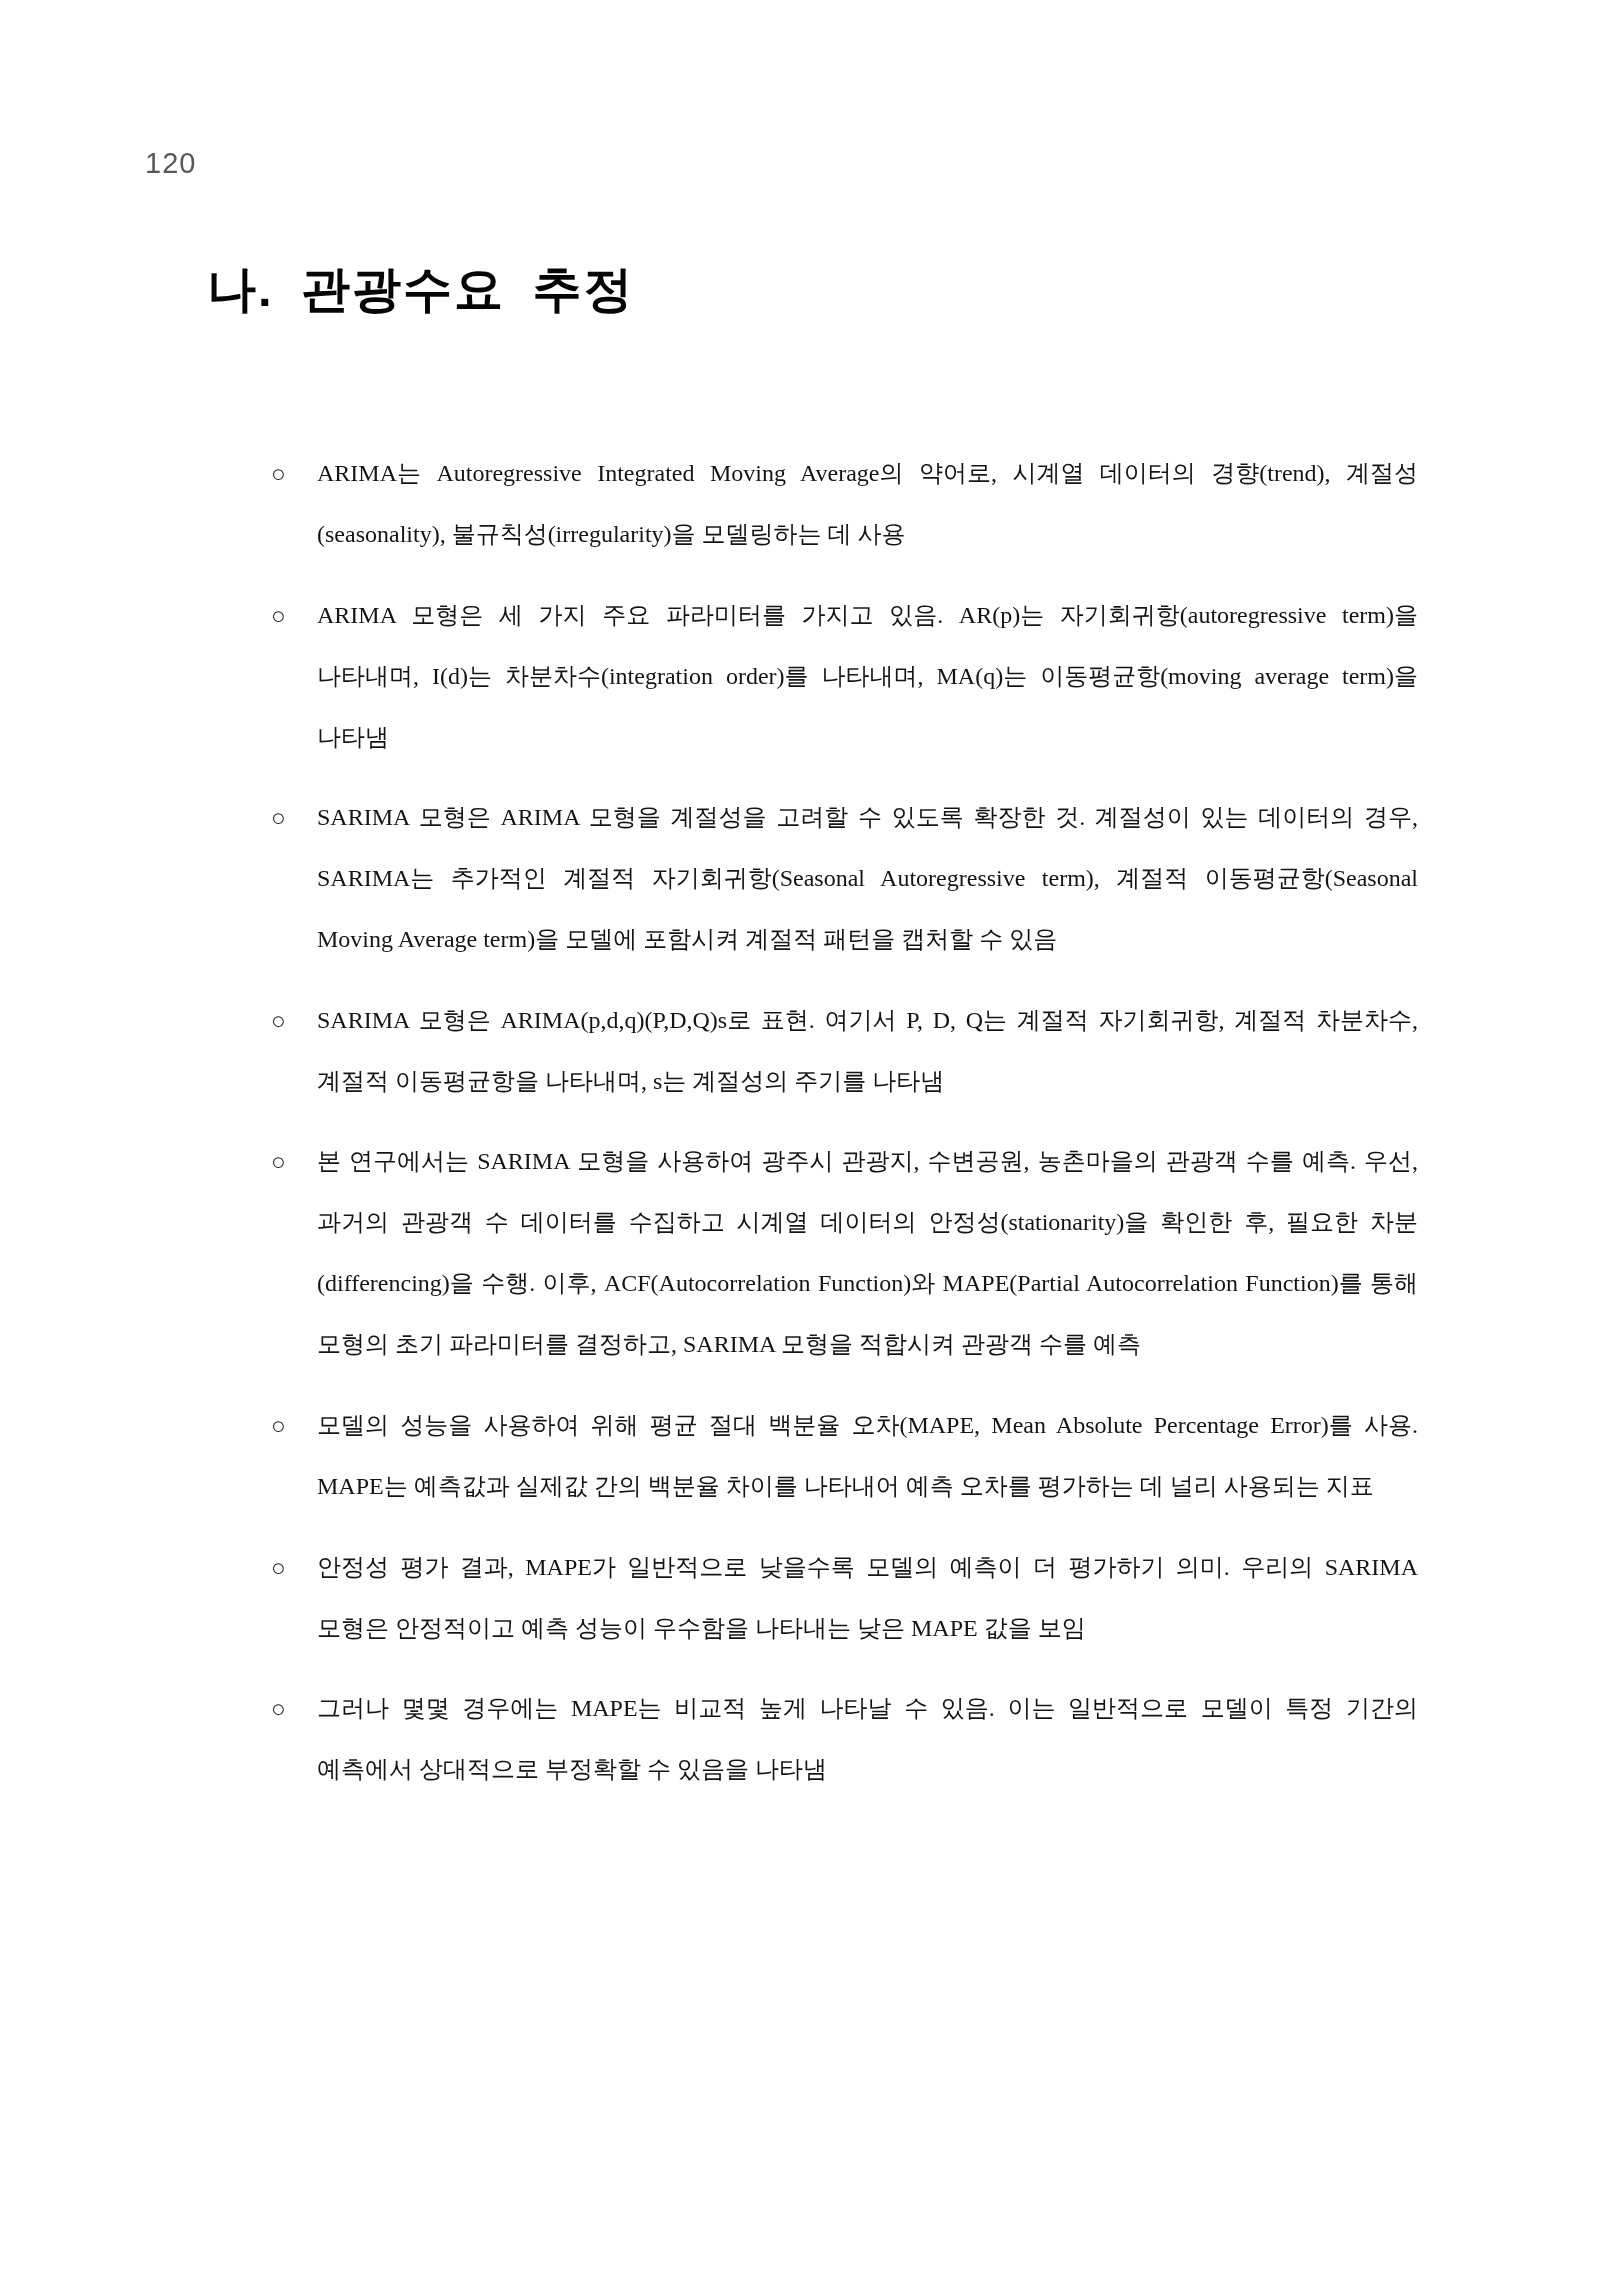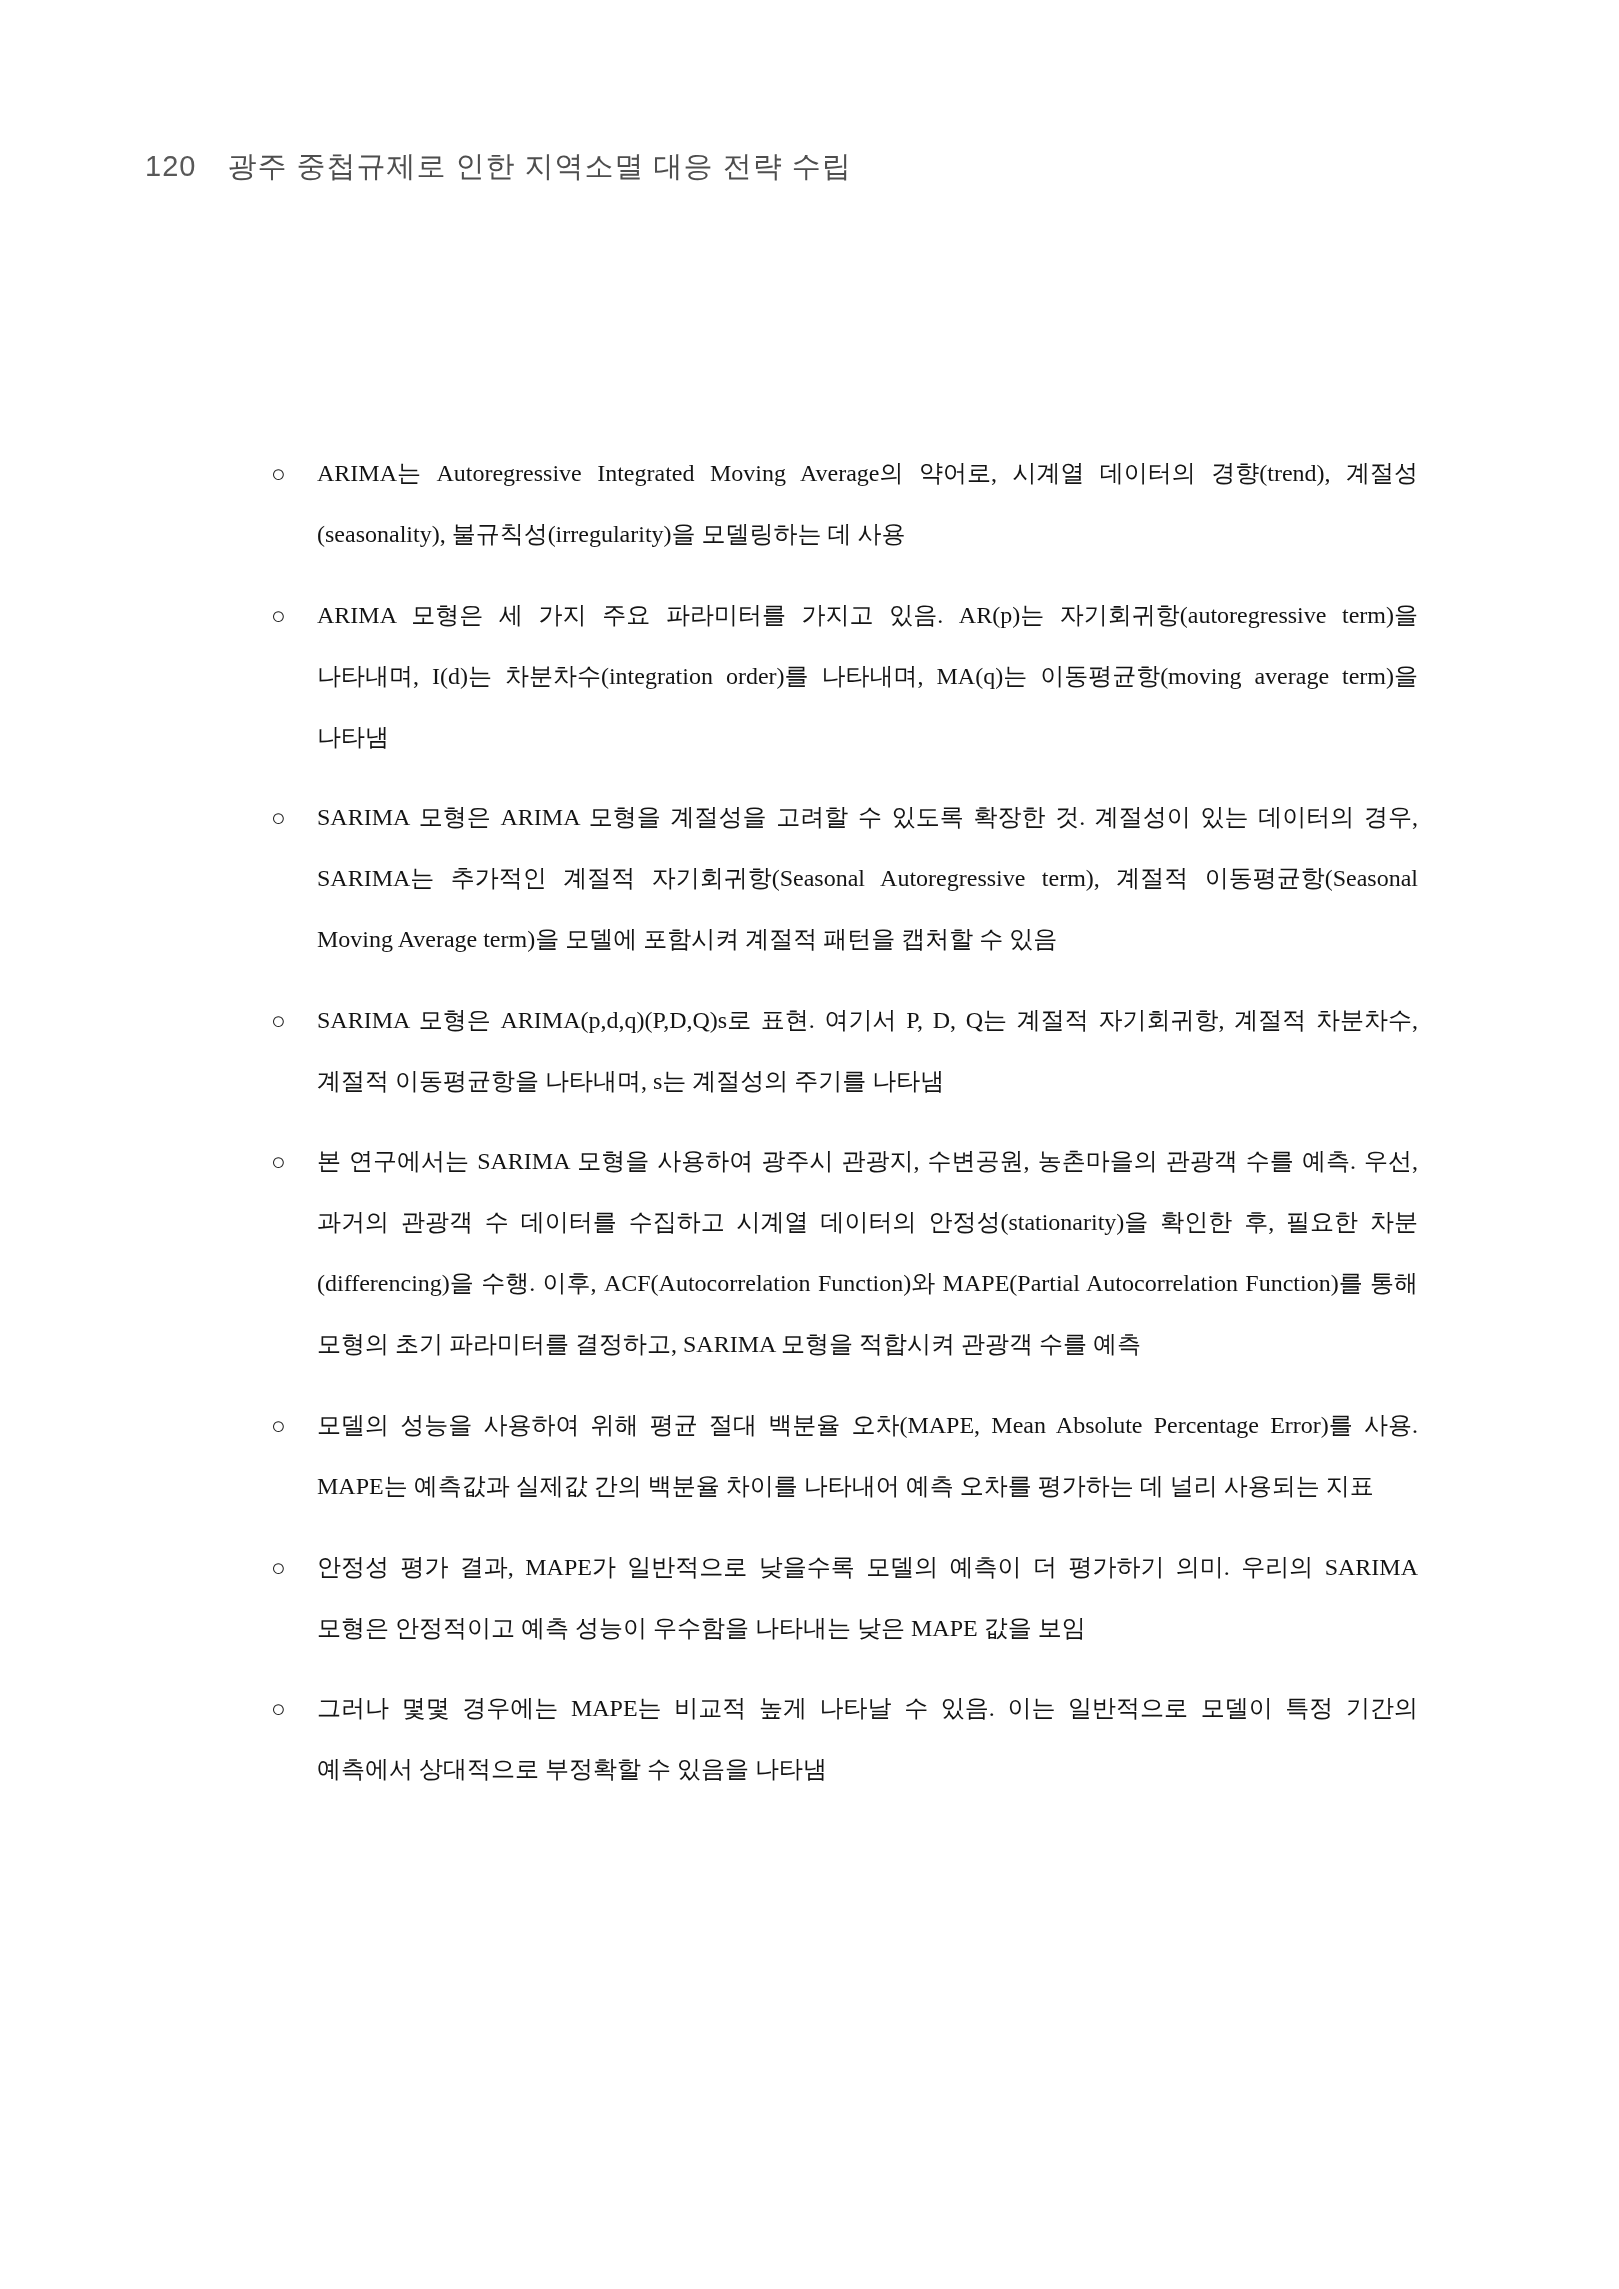--- a/index.html
+++ b/index.html
@@ -92,23 +92,23 @@
     overflow-wrap: break-word;
   }
 </style>
 </head>
 <body>
 
 <div class="page">
 
   <div class="running-header">
     <span class="page-num">120</span>
-    <span class="doc-title">광주 중첩규제로 인한 지역소멸 대응 전략 수립</span>
   </div>
 
+  <h1 class="section-heading">나. 관광수요 추정</h1>
 
 
   <ul class="bullets">
     <li>
       <span class="marker">○</span>
       <p class="btext">ARIMA는 Autoregressive Integrated Moving Average의 약어로, 시계열 데이터의 경향(trend), 계절성(seasonality), 불규칙성(irregularity)을 모델링하는 데 사용</p>
     </li>
     <li>
       <span class="marker">○</span>
       <p class="btext">ARIMA 모형은 세 가지 주요 파라미터를 가지고 있음. AR(p)는 자기회귀항(autoregressive term)을 나타내며, I(d)는 차분차수(integration order)를 나타내며, MA(q)는 이동평균항(moving average term)을 나타냄</p>

